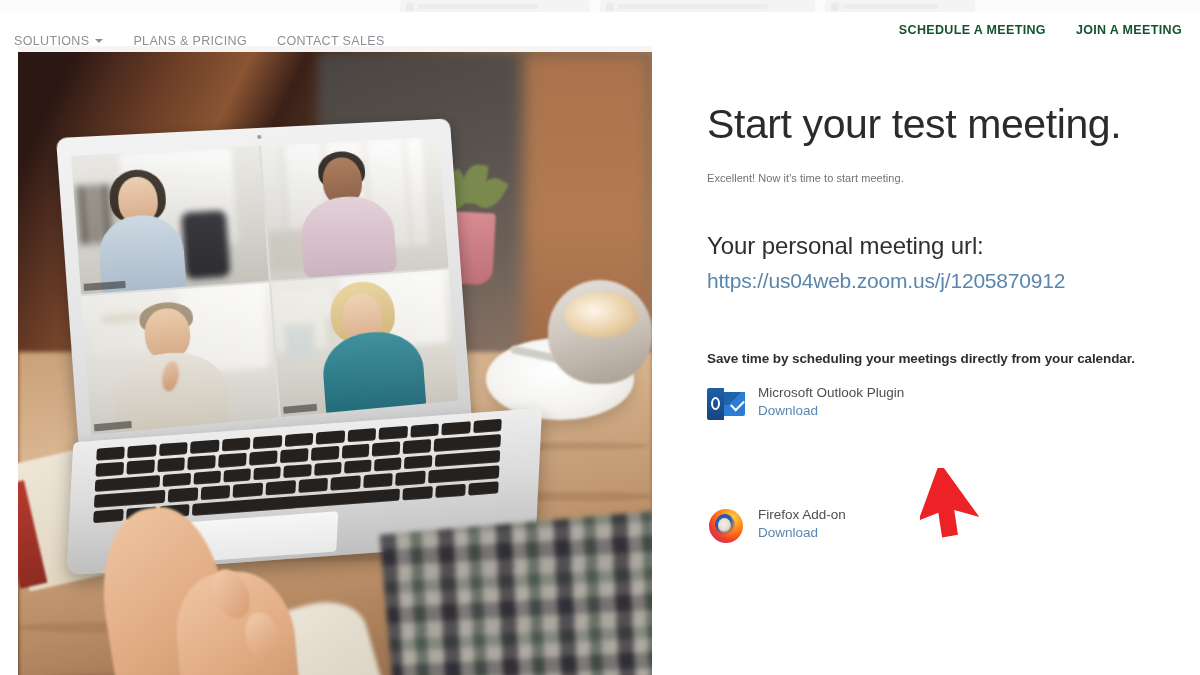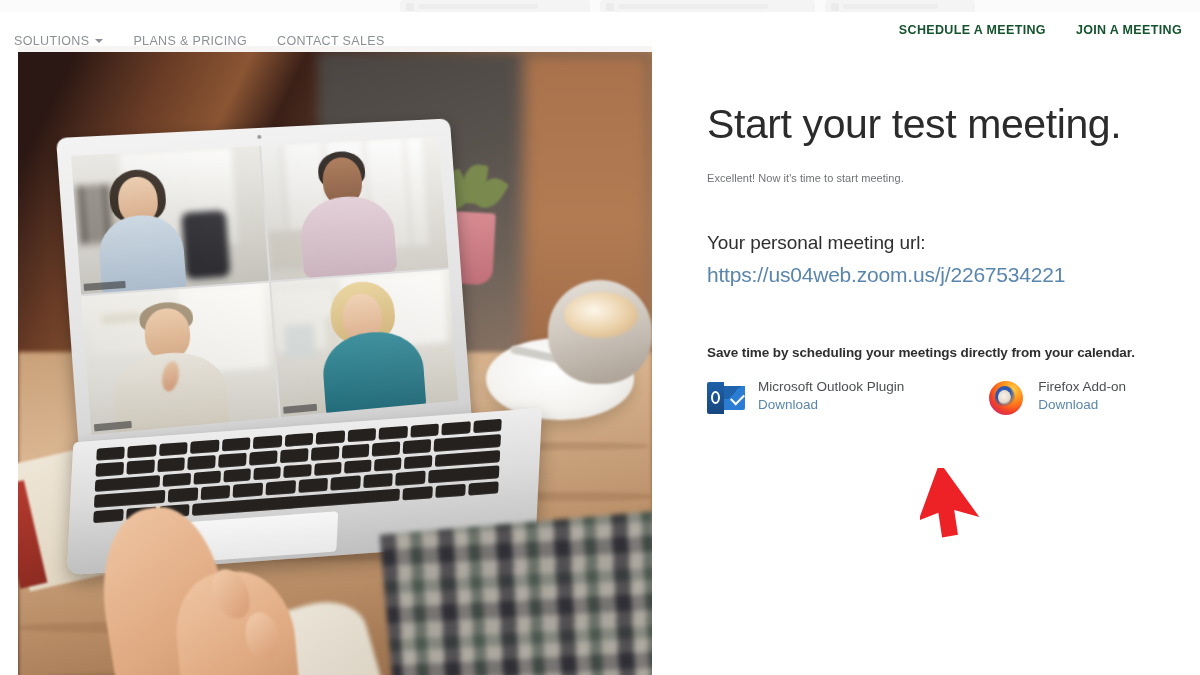--- a/index.html
+++ b/index.html
@@ -137,21 +137,21 @@
   .finger{position:absolute;background:linear-gradient(150deg,#f2cdac,#d79b73);border-radius:50%;filter:blur(1px);}
 
   
   .content{position:absolute;left:707px;top:52px;width:470px;}
   .h1{
     font-size:41px;line-height:1.08;color:#2b2b2b;font-weight:400;letter-spacing:-.4px;
     margin:0;padding-top:50px;white-space:nowrap;
   }
   .sub{font-size:11px;color:#6f7276;margin-top:26px;letter-spacing:.05px;}
   .urlbox{margin-top:48px;}
-  .url-label{font-size:19px;color:#2f2f2f;letter-spacing:-.1px;}
+  .url-label{font-size:24px;color:#2f2f2f;letter-spacing:-.1px;}
   .url-link{display:block;margin-top:9px;font-size:21px;color:#5a86ad;letter-spacing:-.2px;cursor:pointer;text-decoration:none;}
 
   .btnrow{position:relative;margin-top:49px;height:64px;}
   .hl-box{
     position:absolute;left:-4px;top:-2px;width:230px;height:62px;
     border:3px solid #c8353a;background:#fffdf7;box-sizing:border-box;
   }
   .btn-primary{
     position:absolute;left:10px;top:12px;width:202px;height:42px;
     background:linear-gradient(180deg,#f2772c 0%,#ef6b22 55%,#e9631c 100%);
@@ -164,21 +164,21 @@
     background:#ffffff;border:1px solid #e2e2e2;border-radius:9px;
     color:#8d9096;font-family:"Liberation Sans",sans-serif;font-size:16px;font-weight:400;
     cursor:pointer;
   }
 
   
   .cursor{position:absolute;left:920px;top:468px;width:70px;height:74px;}
 
   .savetext{margin-top:58px;font-size:13.5px;font-weight:700;color:#2f2f2f;letter-spacing:-.1px;}
 
-  .plugins{margin-top:18px;display:flex;gap:83px;}
+  .plugins{margin-top:18px;display:flex;gap:83px;flex-direction:column;}
   .plugin{display:flex;align-items:flex-start;gap:13px;}
   .pico{width:38px;height:38px;flex:none;position:relative;margin-top:1px;}
   .ptext .pname{font-size:13.5px;color:#4b4f53;line-height:1.35;}
   .ptext .pdl{font-size:13.5px;color:#5a86ad;line-height:1.35;cursor:pointer;}
 
   
   .ol-left{position:absolute;left:0;top:3px;width:17px;height:32px;background:linear-gradient(180deg,#1e5fa8,#16477f);border-radius:2px 0 0 2px;}
   .ol-o{position:absolute;left:4px;top:12px;width:9px;height:13px;border:2.5px solid #fff;border-radius:50%;box-sizing:border-box;}
   .ol-right{position:absolute;left:17px;top:7px;width:21px;height:24px;background:#2b7cd3;border-radius:0 2px 2px 0;}
   .ol-flap{position:absolute;left:17px;top:7px;width:21px;height:13px;background:linear-gradient(135deg,#1f63ad 50%,#2b7cd3 50%);}
@@ -401,21 +401,21 @@
   </div>
 
   <div class="content">
 
     <h1 class="h1">Start your test meeting.</h1>
 
     <div class="sub">Excellent! Now it's time to start meeting.</div>
 
     <div class="urlbox">
       <div class="url-label">Your personal meeting url:</div>
-      <a class="url-link" href="#">https://us04web.zoom.us/j/2267534221</a>
+      <a class="url-link" href="#">https://us04web.zoom.us/j/1205870912</a>
     </div>
 
 
     <div class="savetext">Save time by scheduling your meetings directly from your calendar.</div>
 
     <div class="plugins">
 
       <div class="plugin">
         <div class="pico">
           <div class="ol-left"></div>

